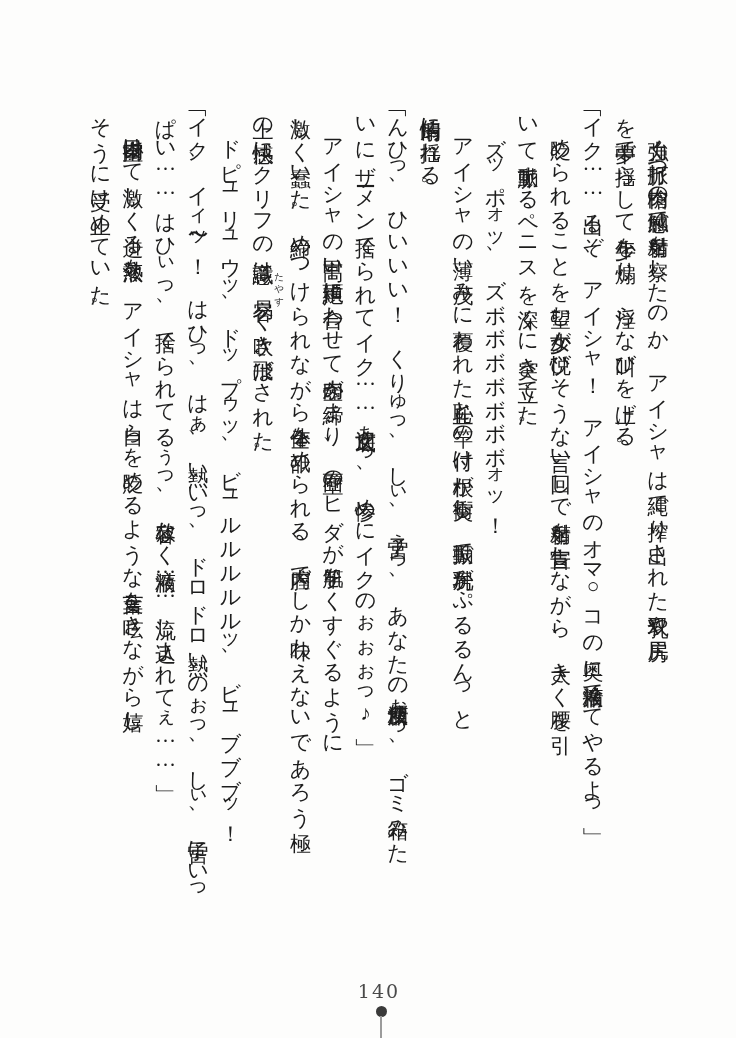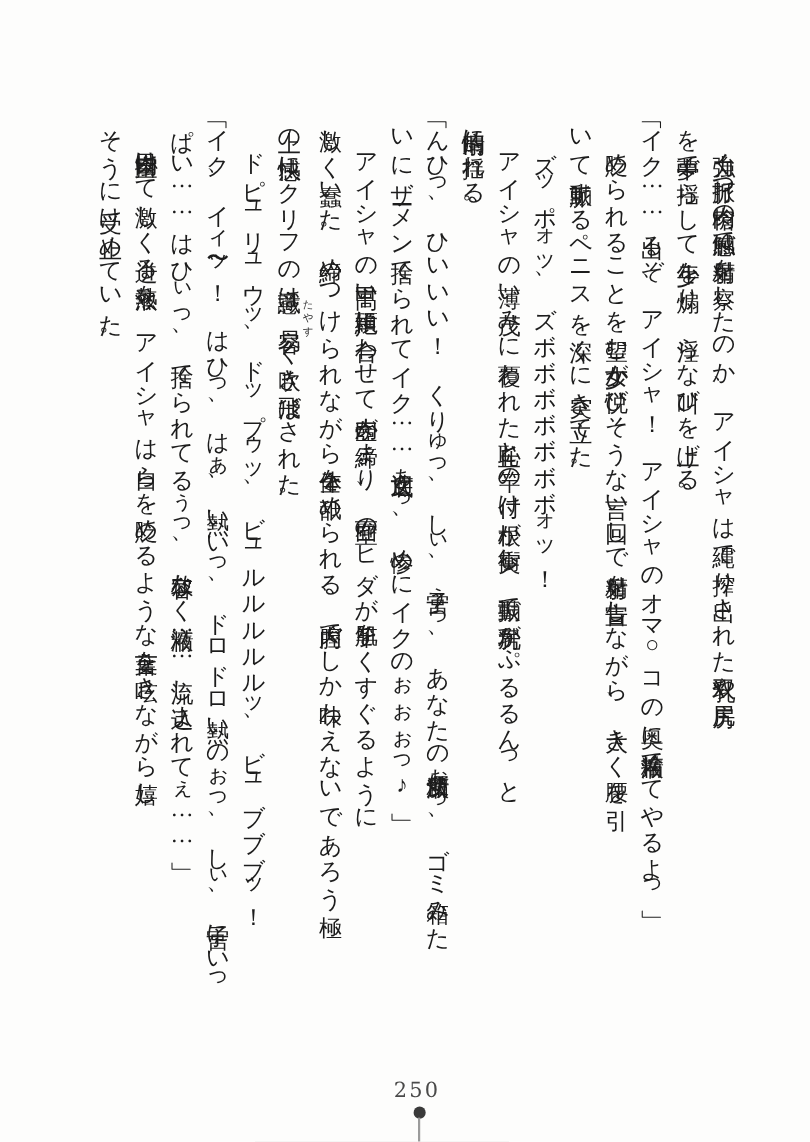--- a/index.html
+++ b/index.html
@@ -98,20 +98,20 @@
     <div class="col indent">アイシャの甲高い絶頂声に合わせて肉壺が締まり、壁面のヒダが竿肌をくすぐるように</div>
     <div class="col">激しく蠢いた。締めつけられながら全体を舐められる、膣内でしか味わえないであろう極</div>
     <div class="col"><span>上の快感にクリフの意識は</span><ruby><span>容易</span><rt>たやす</rt></ruby><span>く吹き飛ばされた。</span></div>
     <div class="col indent">ドピュリュウッ、ドップゥッ、ビュルルルルルッ、ビュブブブッ！</div>
     <div class="col">「イク、イィ〜ッ！　はひっ、はぁ、熱いいっ、ドロドロ熱いのぉっ、しぃ、子宮にいっ</div>
     <div class="col">ぱい……はひぃっ、捨てられてるぅっ、容赦なく精液……流し込まれてぇ……」</div>
     <div class="col indent">肉室目掛けて激しく迸る熱液を、アイシャは自らを貶めるような言葉を呟きながら嬉し</div>
     <div class="col">そうに受け止めていた。</div>
   </div>
 
-  <div class="page-number">250</div>
+  <div class="page-number">140</div>
 
   <div class="page-marker">
     <div class="marker-dot"></div>
     <div class="marker-line"></div>
   </div>
 
 </div>
 
 </body></html>

